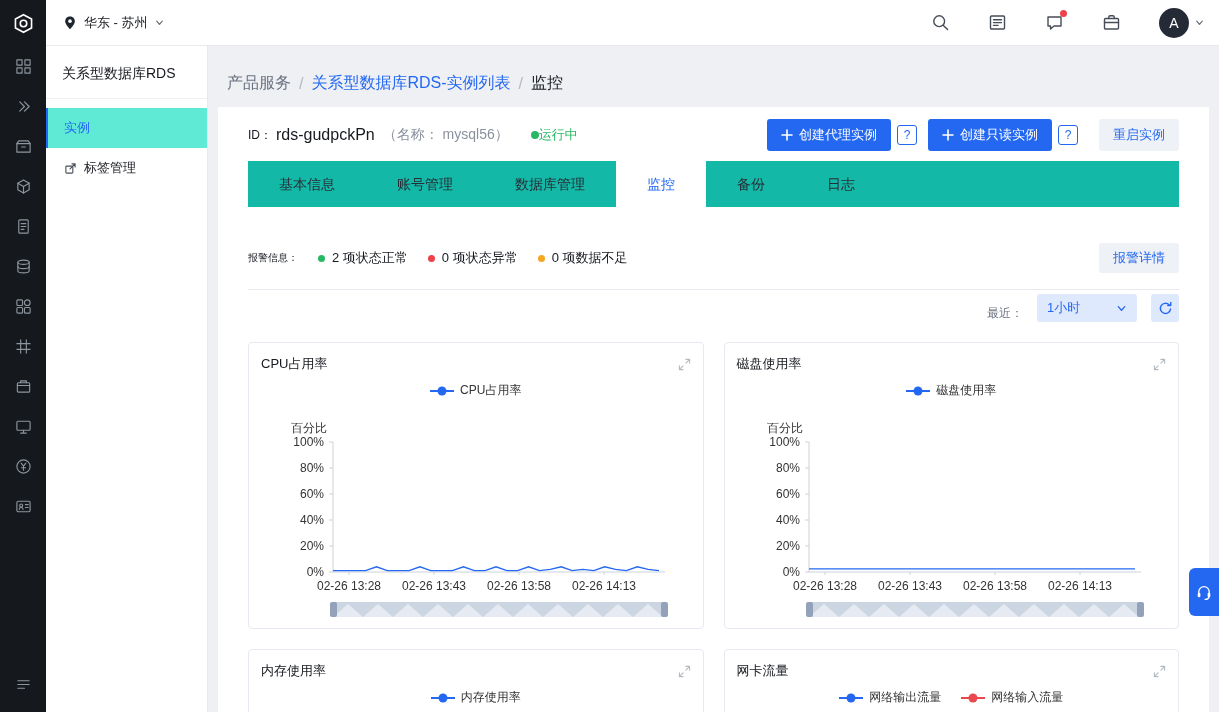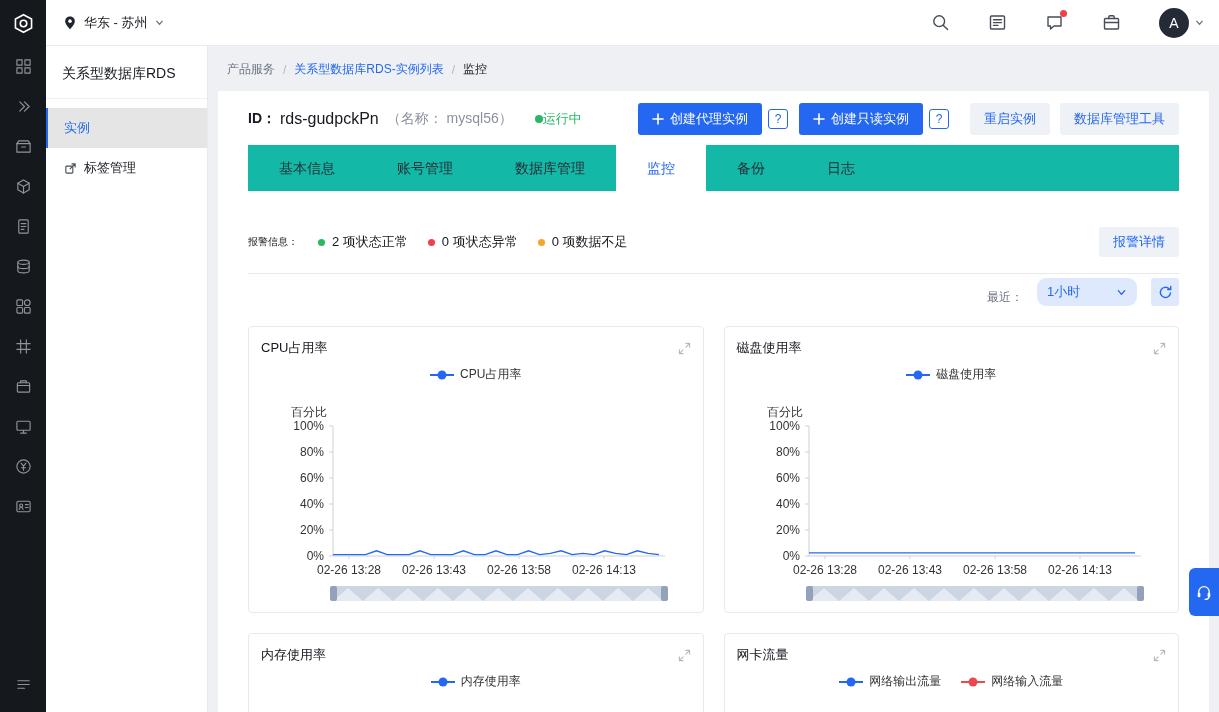--- a/index.html
+++ b/index.html
@@ -21,34 +21,34 @@
   .tb-icon svg{width:19px;height:19px;stroke:#474d57;fill:none;stroke-width:1.4;stroke-linecap:round;stroke-linejoin:round}
   .red-dot{position:absolute;top:-3px;right:-3px;width:7px;height:7px;border-radius:50%;background:#f0414a}
   .avatar-wrap{display:flex;align-items:center;gap:5px;cursor:pointer}
   .avatar{width:30px;height:30px;border-radius:50%;background:#252b36;color:#fff;display:flex;align-items:center;justify-content:center;font-size:14px}
 
   
   .subnav{position:absolute;left:46px;top:46px;bottom:0;width:162px;background:#fff;border-right:1px solid #e7e9ee;z-index:4}
   .subnav-title{font-size:14px;color:#16191f;padding:19px 16px 15px;border-bottom:1px solid #eef0f3}
   .subnav-list{padding-top:9px}
   .subnav-item{height:40px;display:flex;align-items:center;gap:7px;padding-left:16px;font-size:13px;color:#16191f;cursor:pointer;border-left:2px solid transparent}
-  .subnav-item.active{background:#e5e5e5;color:#2468f2;border-left-color:#2468f2}
+  .subnav-item.active{background:#5eead4;color:#2468f2;border-left-color:#2468f2}
   .subnav-item svg{width:13px;height:13px;stroke:#474d57;fill:none;stroke-width:1.2;stroke-linecap:round;stroke-linejoin:round}
 
   
   .content{position:absolute;left:208px;top:46px;right:0;bottom:0;overflow:hidden}
-  .breadcrumb{padding:15px 0 13px 19px;font-size:12px;color:#6b7380;display:flex;align-items:center}
+  .breadcrumb{padding:27px 0 13px 19px;font-size:16px;color:#6b7380;display:flex;align-items:center}
   .bc-link-gray{color:#6b7380;cursor:pointer}
   .bc-link{color:#2468f2;cursor:pointer}
   .bc-current{color:#16191f}
   .bc-sep{margin:0 8px;color:#b4bac3}
 
   .card{background:#fff;margin:0 10px;padding:12px 30px 40px;height:1200px}
   .card-head{display:flex;align-items:center;height:32px}
-  .id-label{font-size:14px;font-weight:bold}
+  .id-label{font-size:12px;font-weight:normal}
   .id-value{font-size:16px;margin-left:4px}
   .name-note{font-size:14px;color:#8a919e;margin-left:8px}
   .status{display:flex;align-items:center;margin-left:22px;gap:0}
   .status-dot{width:8px;height:8px;border-radius:50%;background:#26b864}
   .status-text{color:#26b864;font-size:13px}
   .actions{margin-left:auto;display:flex;align-items:center}
   .btn{height:32px;border:none;border-radius:3px;font-size:13px;display:flex;align-items:center;cursor:pointer;font-family:inherit}
   .btn-primary{background:#2468f2;color:#fff;padding:0 14px;gap:6px}
   .btn-help{width:20px;height:20px;padding:0;background:#fff;border:1px solid #2468f2;color:#2468f2;border-radius:3px;font-size:12px;justify-content:center;margin:0 11px 0 6px}
   .btn-light{background:#eef1f6;color:#2468f2;padding:0 14px;margin-left:10px}
@@ -60,21 +60,21 @@
   .alert-row{display:flex;align-items:center;margin-top:36px}
   .alert-label{font-size:10px}
   .alert-item{display:flex;align-items:center;margin-left:20px;gap:7px;font-size:13px;cursor:default}
   .alert-dot{width:7px;height:7px;border-radius:50%}
   .btn-detail{margin-left:auto;height:30px;background:#eef1f6;color:#2468f2;border:none;border-radius:3px;padding:0 14px;font-size:13px;cursor:pointer;font-family:inherit}
 
   .divider{border-top:1px solid #e7e9ee;margin-top:16px}
 
   .range-row{display:flex;align-items:flex-end;justify-content:flex-end;margin-top:4px;gap:14px}
   .range-label{font-size:12px;color:#6b7380}
-  .select{height:28px;width:100px;background:#dfe9fd;color:#2468f2;font-size:13px;display:flex;align-items:center;justify-content:space-between;padding:0 10px;border-radius:9px;cursor:pointer}
+  .select{height:28px;width:100px;background:#dfe9fd;color:#2468f2;font-size:13px;display:flex;align-items:center;justify-content:space-between;padding:0 10px;border-radius:3px;cursor:pointer}
   .select svg{width:11px;height:11px;stroke:#2468f2;fill:none;stroke-width:1.5;stroke-linecap:round;stroke-linejoin:round}
   .refresh{width:28px;height:28px;background:#dfe9fd;border-radius:3px;display:flex;align-items:center;justify-content:center;cursor:pointer}
   .refresh svg{width:15px;height:15px;stroke:#2468f2;fill:none;stroke-width:1.5;stroke-linecap:round;stroke-linejoin:round}
 
   .charts{display:grid;grid-template-columns:1fr 1fr;gap:20px;margin-top:20px}
   .chart-card{border:1px solid #e6e9ef;border-radius:4px;height:287px;padding:12px 12px 0;overflow:hidden;background:#fff}
   .chart-head{display:flex;align-items:center;justify-content:space-between}
   .chart-title{font-size:13px;color:#16191f}
   .expand{cursor:pointer;display:flex}
   .legend{display:flex;justify-content:center;gap:20px;margin-top:9px}
@@ -274,21 +274,20 @@
         </button>
         <button class="btn btn-help">?</button>
         <button class="btn btn-primary">
           <svg viewBox="0 0 12 12" width="12" height="12">
               <path d="M6 1 v10 M1 6 h10" stroke="#fff" stroke-width="1.6" stroke-linecap="round"></path>
             </svg>
           <span>创建只读实例</span>
         </button>
         <button class="btn btn-help">?</button>
         <button class="btn btn-light">重启实例</button>
-        <button class="btn btn-light">数据库管理工具</button>
       </div>
     </div>
 
     <div class="tabs">
       <div class="tab">基本信息</div>
       <div class="tab">账号管理</div>
       <div class="tab">数据库管理</div>
       <div class="tab active">监控</div>
       <div class="tab">备份</div>
       <div class="tab">日志</div>

